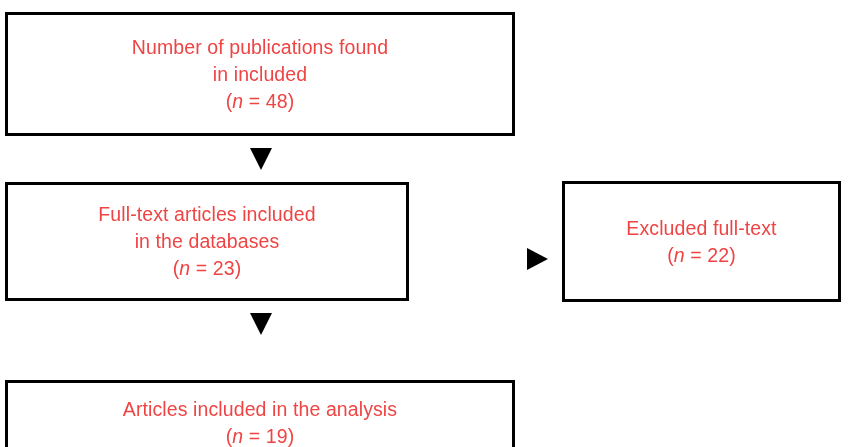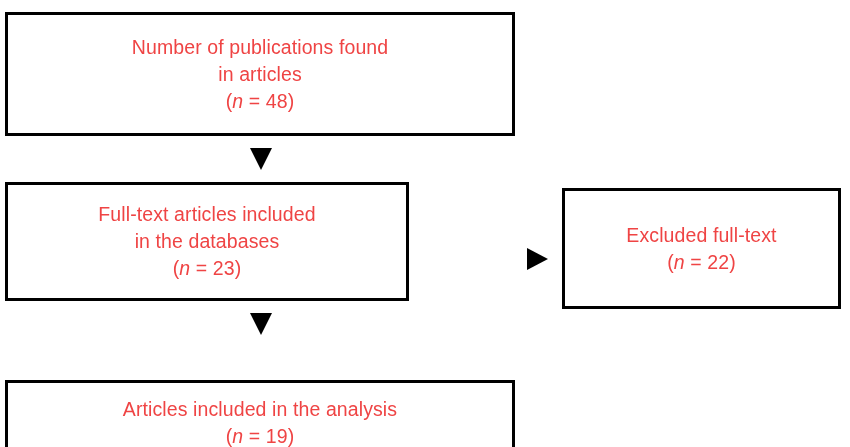--- a/index.html
+++ b/index.html
@@ -37,21 +37,21 @@
     display: block;
     white-space: nowrap;
   }
   .count-line i {
     font-style: italic;
   }
 
   
   #box-found      { left: 5px;   top: 12px;  width: 510px; height: 124px; }
   #box-fulltext   { left: 5px;   top: 182px; width: 404px; height: 119px; }
-  #box-excluded   { left: 562px; top: 181px; width: 279px; height: 121px; margin-top: 7px; }
+  #box-excluded   { left: 562px; top: 181px; width: 279px; height: 121px; }
   #box-included   { left: 5px;   top: 350px; width: 510px; height: 86px; margin-top: 30px; }
 
   
   .arrow {
     position: absolute;
     width: 0;
     height: 0;
   }
   .arrow-down {
     border-left: 11px solid transparent;
@@ -67,21 +67,21 @@
   #arrow-2 { left: 250px; top: 313px; }
   #arrow-3 { left: 527px; top: 248px; }
 </style>
 </head>
 <body>
 
 <div id="canvas">
 
   <div class="flow-box" id="box-found">
     <span class="line">Number of publications found</span>
-    <span class="line">in articles</span>
+    <span class="line">in included</span>
     <span class="line count-line"><span>(</span><i>n</i><span> = </span><span>48</span><span>)</span></span>
   </div>
 
   <div class="arrow arrow-down" id="arrow-1"></div>
 
   <div class="flow-box" id="box-fulltext">
     <span class="line">Full-text articles included</span>
     <span class="line">in the databases</span>
     <span class="line count-line"><span>(</span><i>n</i><span> = </span><span>23</span><span>)</span></span>
   </div>

